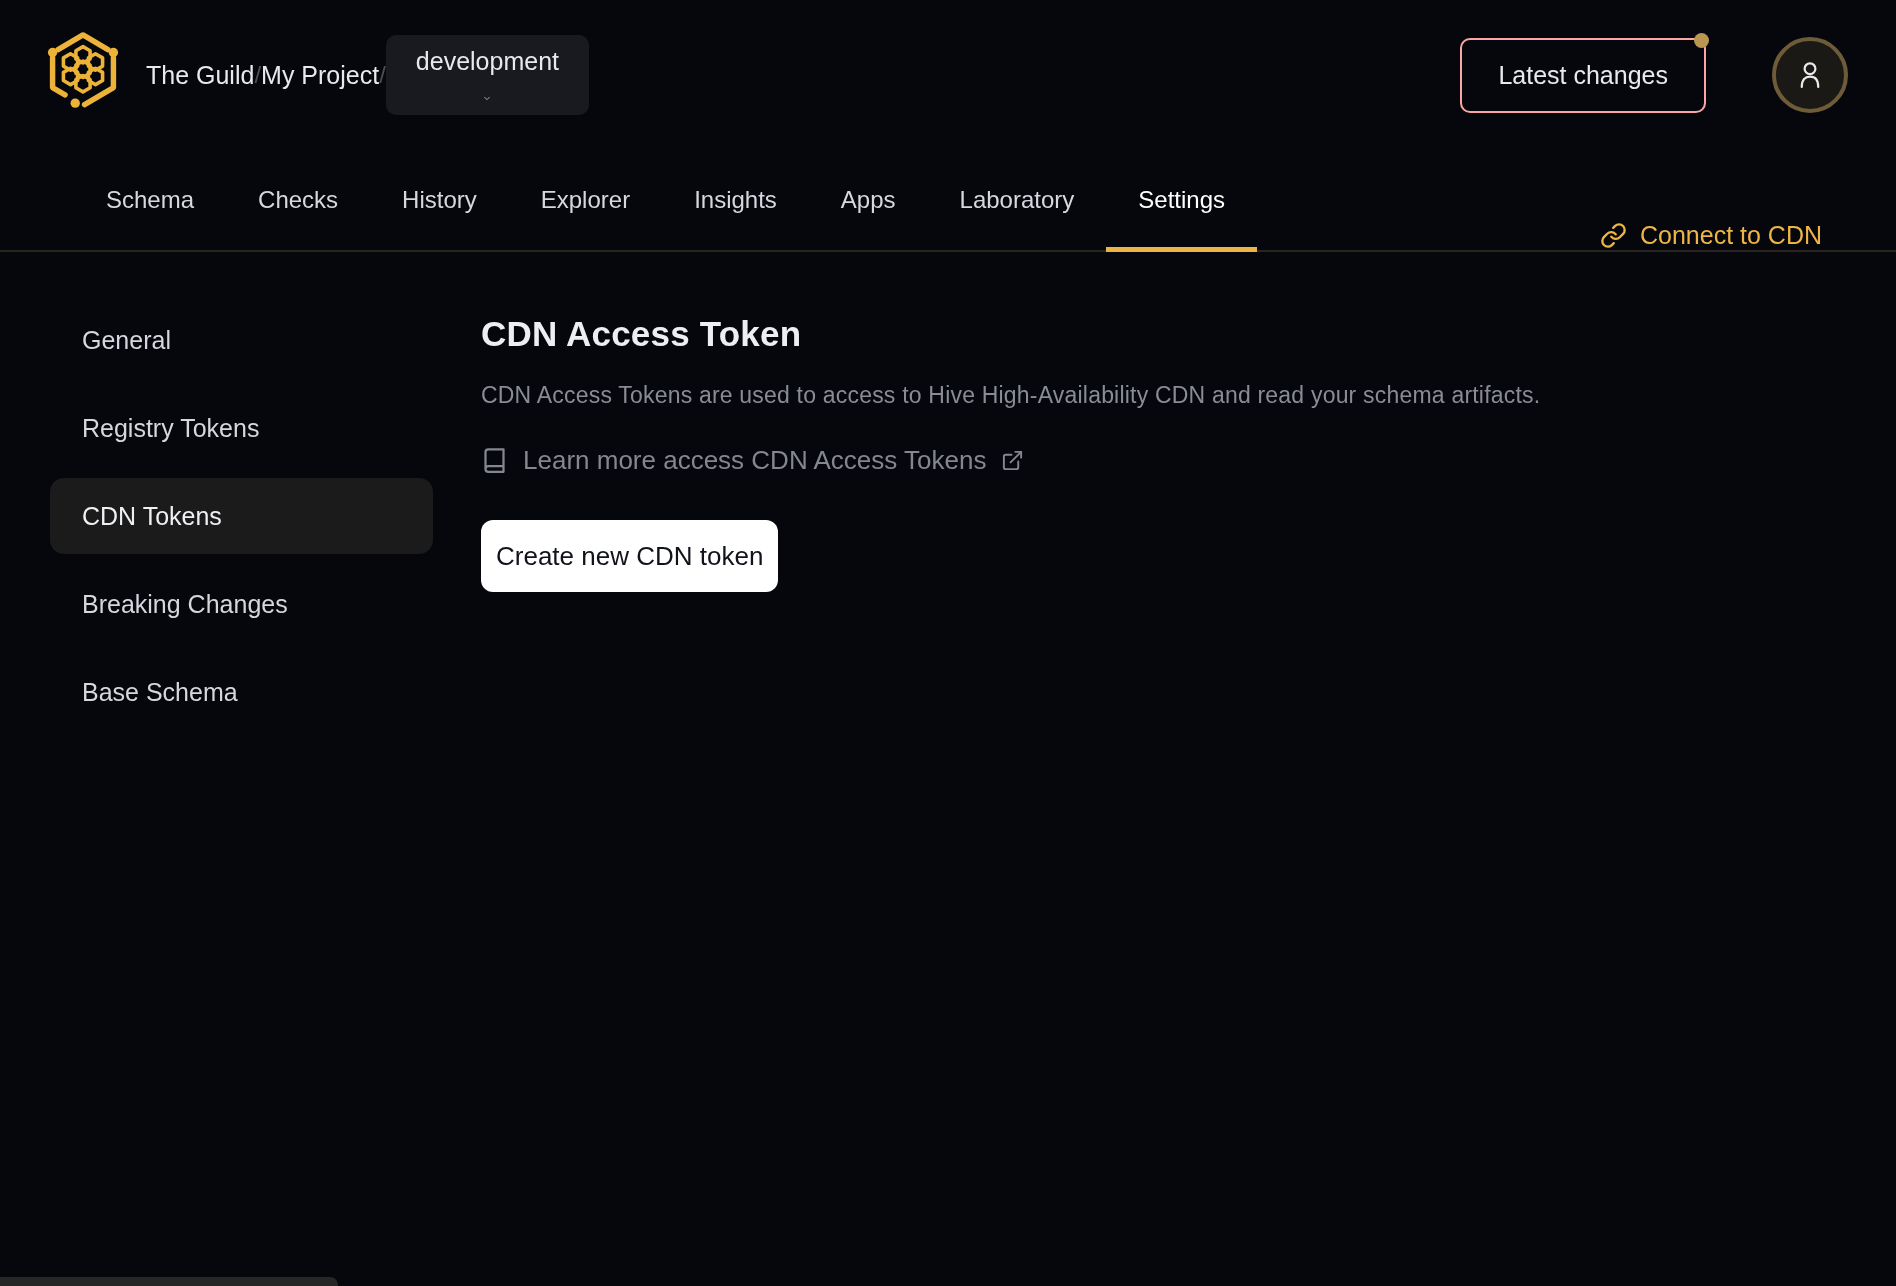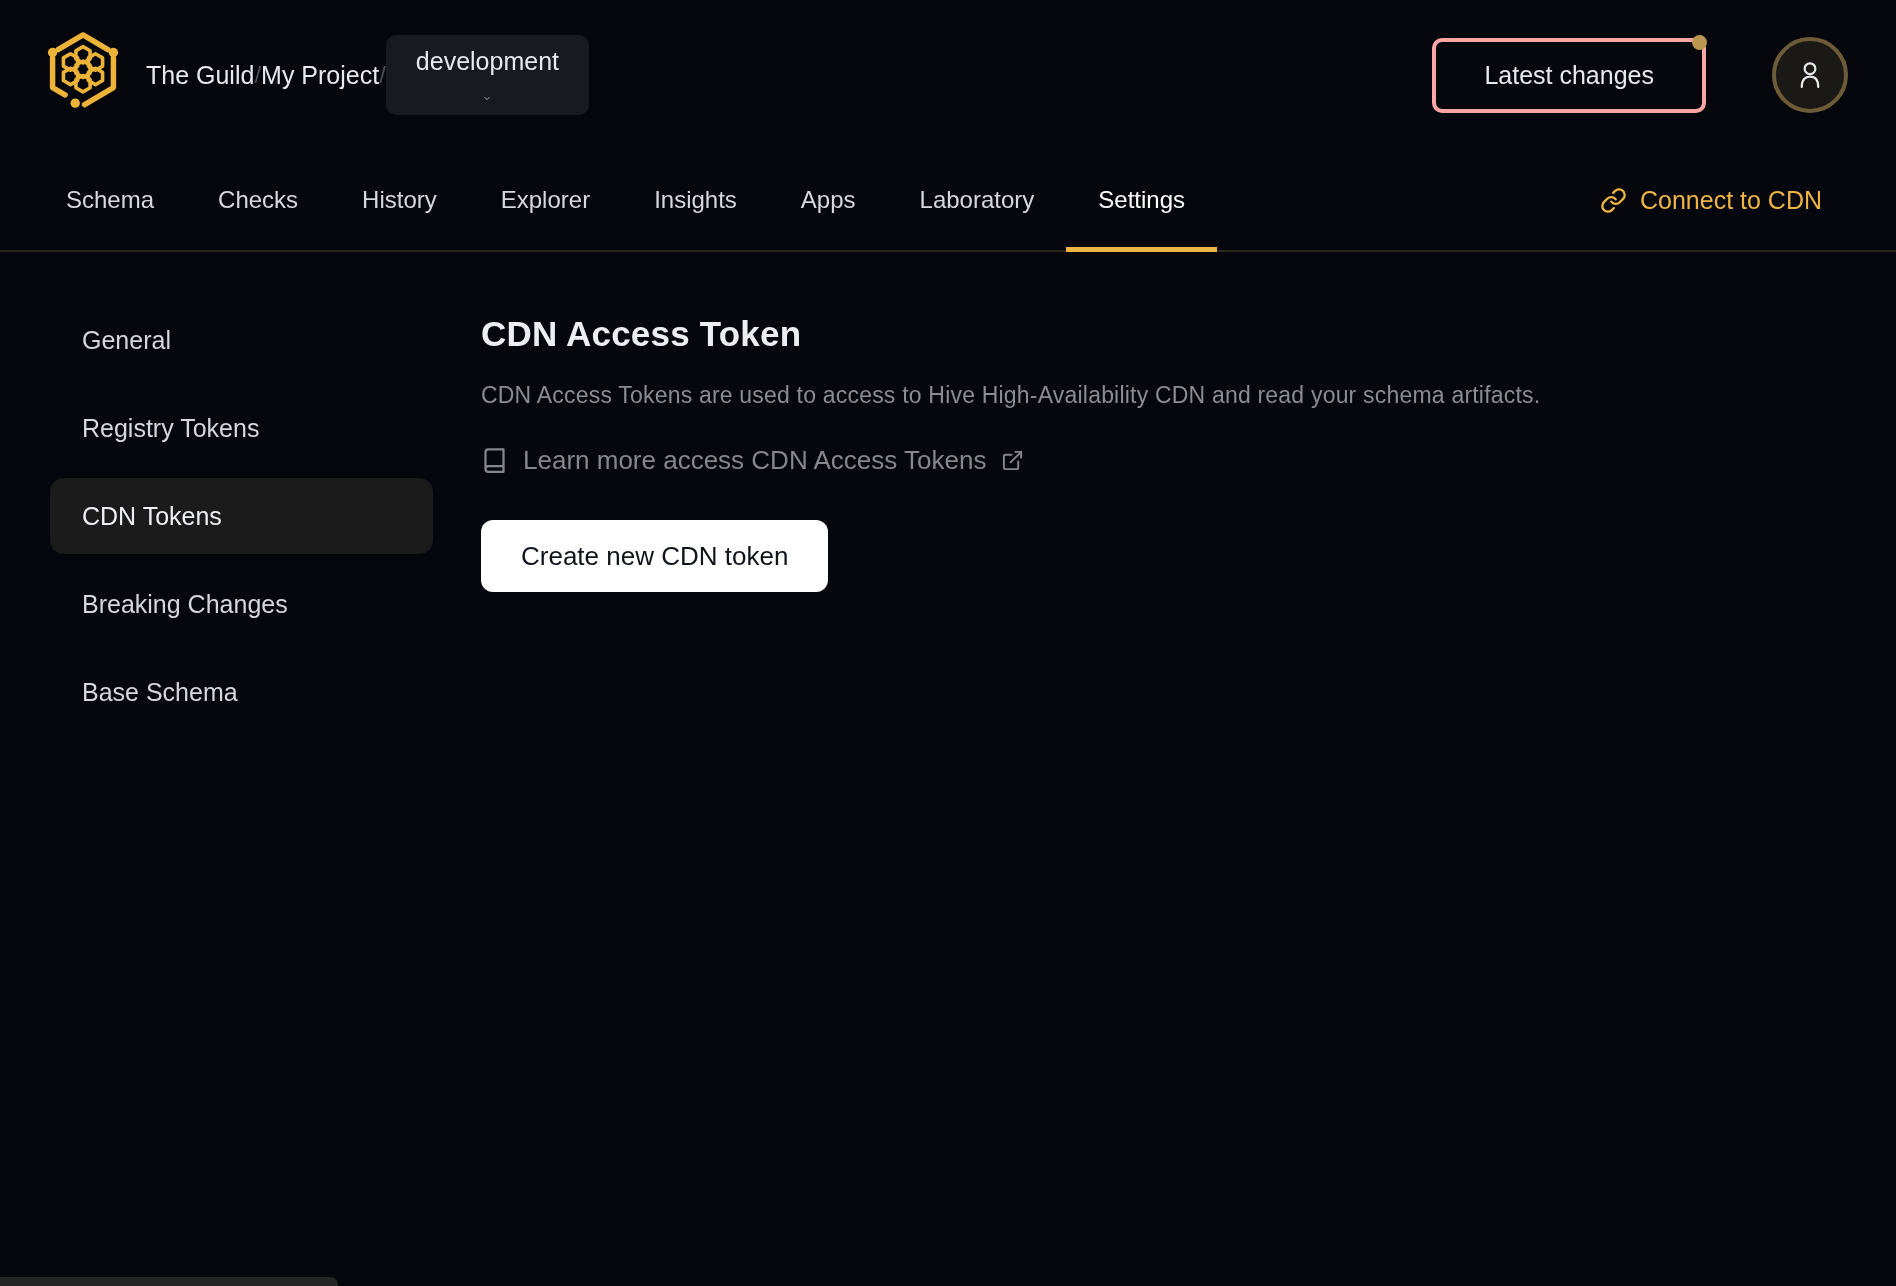--- a/index.html
+++ b/index.html
@@ -26,39 +26,39 @@
     background: #191a1f; display: flex; align-items: center; gap: 18px;
     cursor: pointer;
     flex-direction: column;
   }
   .target-dropdown .val { font-size: 25px; color: #e7e9ed; }
   .header-right {
     position: absolute; right: 48px; top: 0; height: 150px;
     display: flex; align-items: center; gap: 66px;
   }
   .latest-btn {
-    position: relative; height: 75px; padding: 0 48px;
-    border: 4px solid #fca5a5; border-radius: 10px; background: transparent;
+    position: relative; height: 75px; padding: 0 36px;
+    border: 2px solid #fca5a5; border-radius: 10px; background: transparent;
     color: #e7e9ed; font-size: 25px; font-family: inherit; cursor: pointer;
     display: flex; align-items: center;
   }
   .latest-btn .dot {
     position: absolute; top: -7px; right: -5px; width: 15px; height: 15px;
     border-radius: 50%; background: #bb9651;
   }
   .avatar {
     width: 76px; height: 76px; border-radius: 50%;
     border: 4px solid #6e5c38; background: #1b1915;
     display: flex; align-items: center; justify-content: center; cursor: pointer;
   }
 
   
   .tabbar {
     position: absolute; top: 150px; left: 0; right: 0; height: 102px;
-    display: flex; align-items: center; padding-left: 34px;
+    display: flex; align-items: flex-end; padding-left: 74px;
     border-bottom: 2px solid #29241e;
   }
   .tab {
     position: relative; height: 100%; padding: 0 32px;
     display: flex; align-items: center;
     font-size: 24px; color: #d6d8dd; cursor: pointer; white-space: nowrap;
   }
   .tab.active { color: #ffffff; }
   .tab.active::after {
     content: ""; position: absolute; left: 0; right: 0; bottom: -2px;
@@ -84,21 +84,21 @@
 
   
   .main { position: absolute; left: 481px; top: 252px; right: 80px; }
   .page-title { margin-top: 62px; font-size: 35px; font-weight: 700; color: #edeef2; letter-spacing: 0.2px; }
   .page-desc { margin-top: 28px; font-size: 23px; color: #8a8c94; letter-spacing: 0.2px; }
   .learn-row {
     margin-top: 36px; display: flex; align-items: center; gap: 15px;
     color: #85878f; font-size: 26px; cursor: pointer; width: fit-content;
   }
   .create-btn {
-    margin-top: 44px; height: 72px; padding: 0 40px;
+    margin-top: 44px; height: 72px; padding: 0 15px;
     background: #ffffff; color: #10131a; border: none; border-radius: 12px;
     font-size: 26px; font-weight: 500; font-family: inherit; cursor: pointer;
     display: inline-flex; align-items: center;
   }
 
   
   .bottom-widget {
     position: absolute; left: 0; bottom: 0; width: 338px; height: 9px;
     background: #262626; border-radius: 0 8px 0 0; cursor: pointer;
   }

